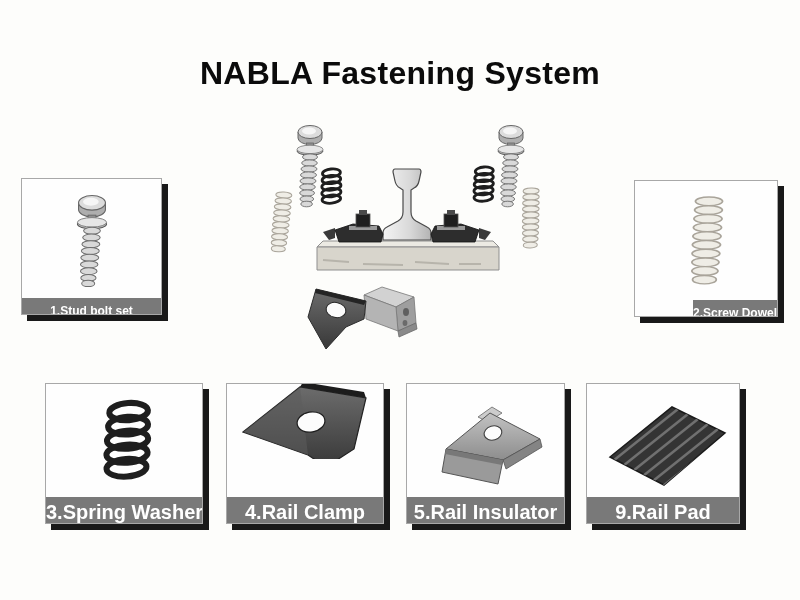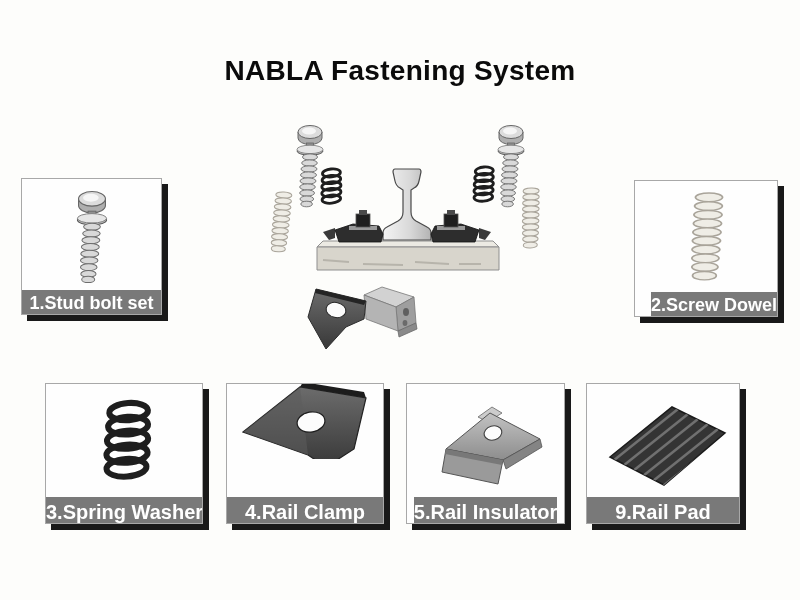--- a/index.html
+++ b/index.html
@@ -2,42 +2,42 @@
 <html><head>
 <meta charset="utf-8">
 <style>
   html,body{margin:0;padding:0;background:#fff;}
   .screen{
     position:relative;width:800px;height:600px;overflow:hidden;
     background:#fdfdfb;font-family:"Liberation Sans",sans-serif;
   }
   .title{
     position:absolute;top:55px;left:0;width:800px;text-align:center;
-    font-size:28px;font-weight:bold;color:#0b0b0b;letter-spacing:0.3px;
+    font-size:32px;font-weight:bold;color:#0b0b0b;letter-spacing:0.3px;
   }
   .part-box{
     position:absolute;display:flex;flex-direction:column;
     background:#fefefe;border:1px solid #a8a8a8;
     box-shadow:6px 6px 0 0 #191919;
   }
   .part-canvas{
     flex:1;display:flex;align-items:center;justify-content:center;
     background:#fefefe;overflow:hidden;
   }
   .part-label{
     background:#797979;color:#ffffff;font-weight:bold;text-align:center;
     white-space:nowrap;overflow:hidden;
   }
-  .label-sm{height:24px;line-height:26px;font-size:18px;}
+  .label-sm{height:16px;line-height:26px;font-size:12px;}
   .label-lg{height:26px;line-height:30px;font-size:20px;}
   .box1{left:21px;top:178px;width:139px;height:135px;}
   .box2{left:634px;top:180px;width:142px;height:135px;align-items:flex-end;}
   .box3{left:45px;top:383px;width:156px;height:139px;}
   .box4{left:226px;top:383px;width:156px;height:139px;gap:38px;}
-  .box5{left:406px;top:383px;width:157px;height:139px;align-items:center;}
+  .box5{left:406px;top:383px;width:157px;height:139px;}
   .box6{left:586px;top:383px;width:152px;height:139px;}
   .assembly{position:absolute;left:253px;top:113px;}
   svg{display:block;}
 </style>
 </head>
 <body>
 
 <svg width="0" height="0" style="position:absolute" aria-hidden="true">
   <defs>
     <linearGradient id="railGrad" x1="0" y1="0" x2="1" y2="0">

